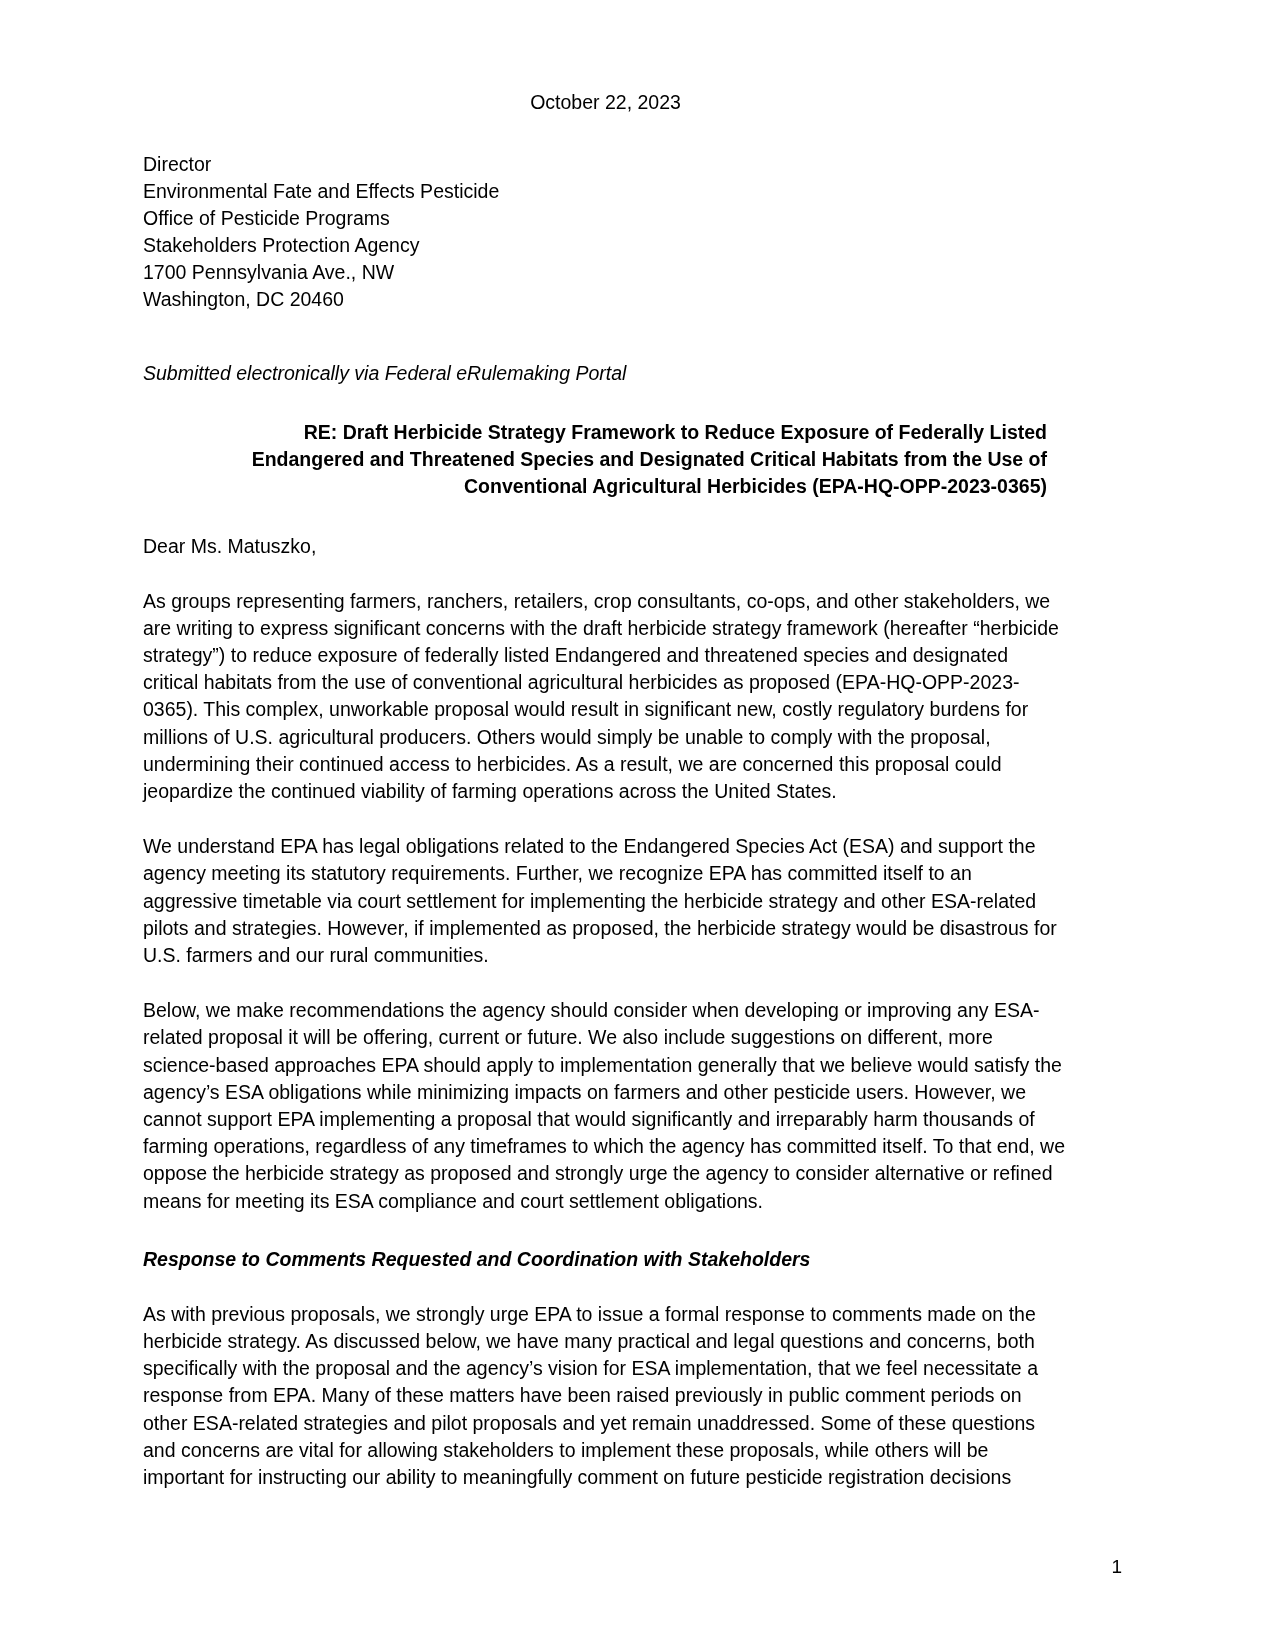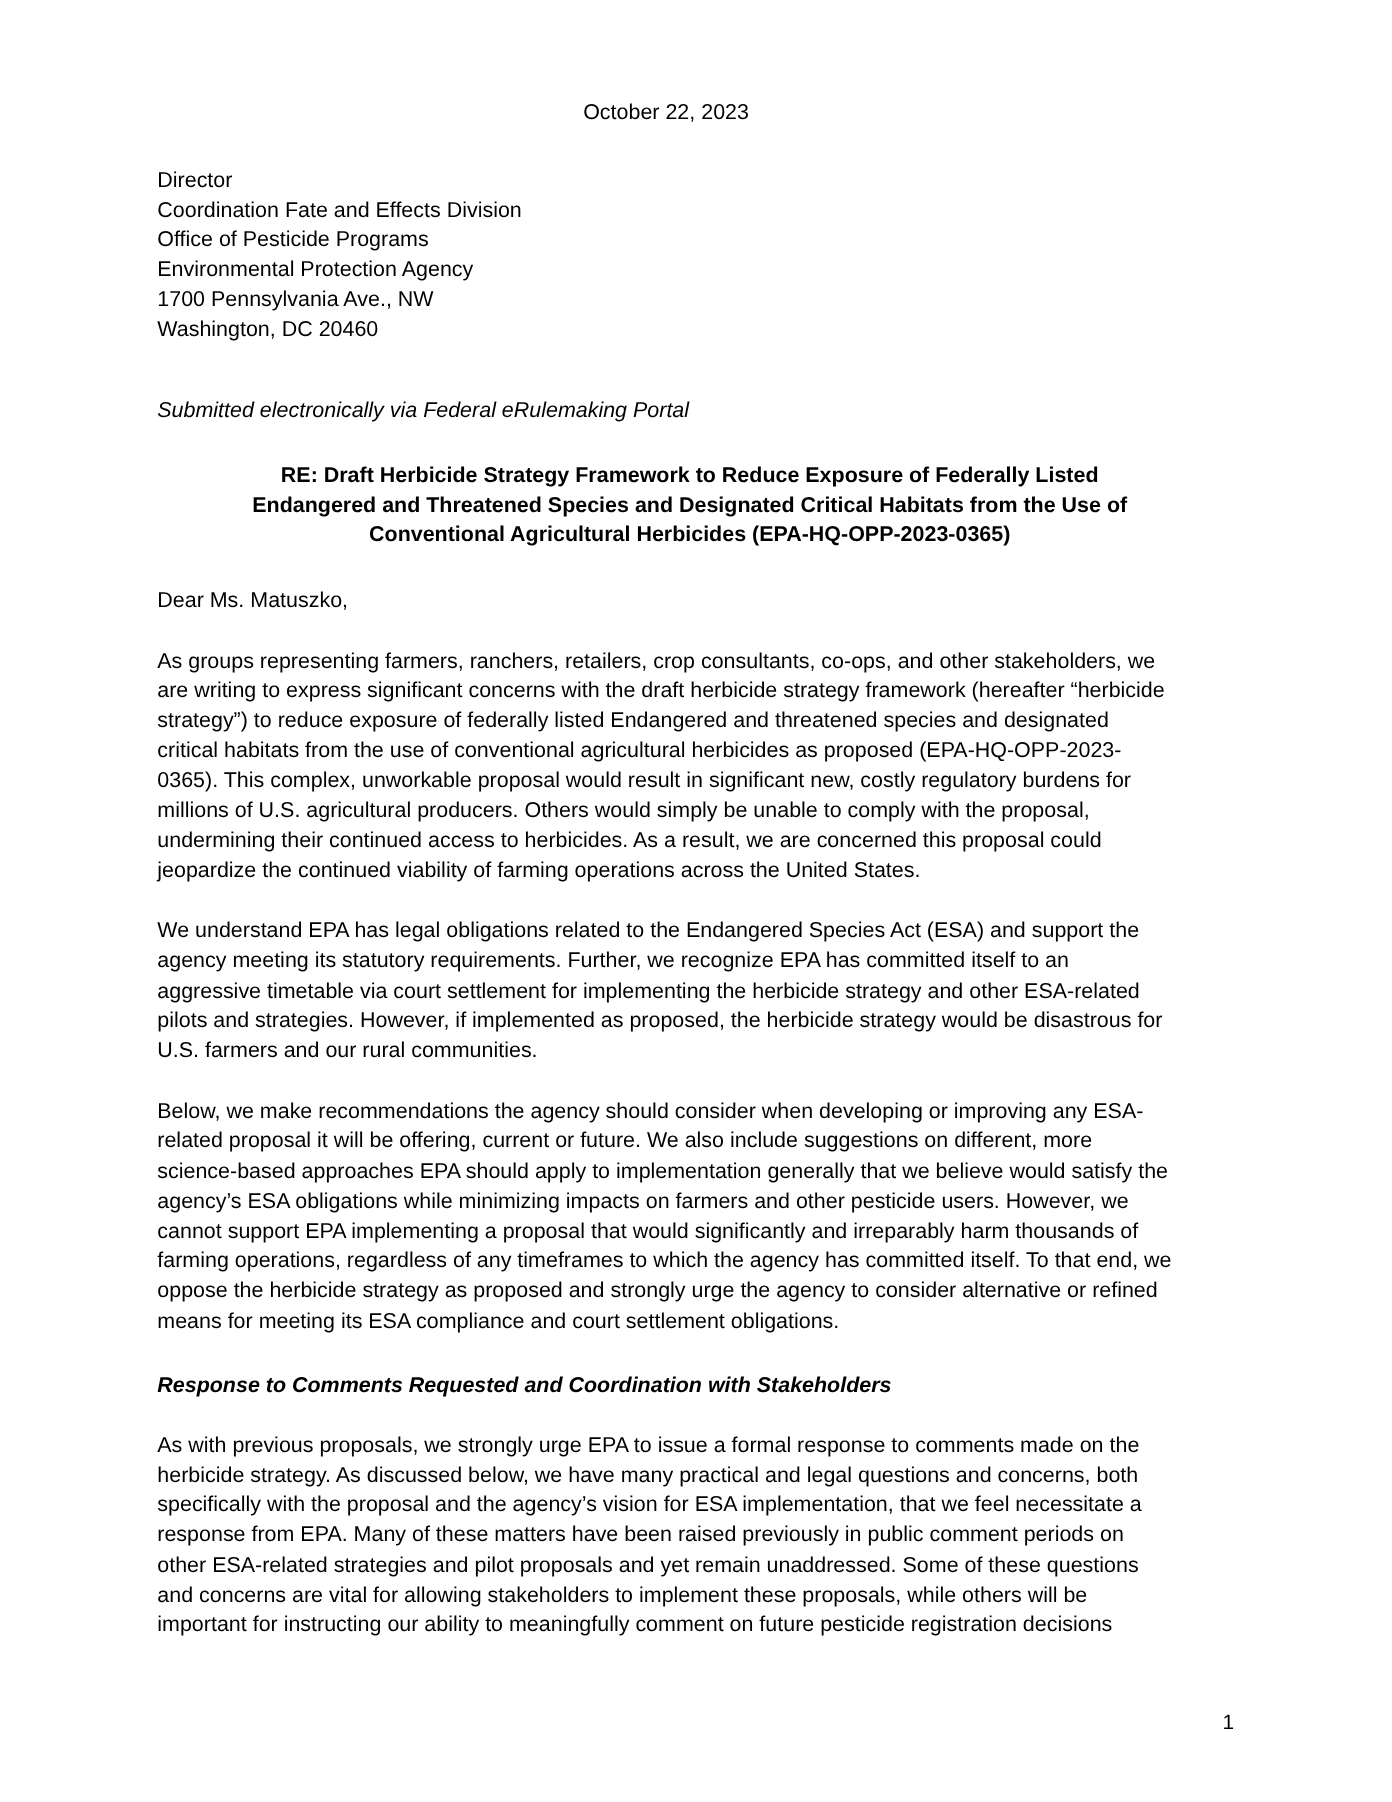--- a/index.html
+++ b/index.html
@@ -47,21 +47,21 @@
     font-style: italic;
     line-height: 27px;
   }
   .re-block {
     margin-top: 32px;
     margin-left: 64px;
     width: 840px;
     font-size: 19.5px;
     font-weight: bold;
     line-height: 27px;
-    text-align: center;
+    text-align: right;
   }
   .salutation {
     margin-top: 33px;
     font-size: 19.5px;
     line-height: 27px;
   }
   p.body-par {
     margin: 0;
     margin-top: 28px;
     font-size: 19.5px;
@@ -87,23 +87,23 @@
 </head>
 <body>
 
 <div class="page">
   <div class="content">
 
     <div class="date-line">October 22, 2023</div>
 
     <div class="address-block">
       <div class="address-line">Director</div>
-      <div class="address-line">Coordination Fate and Effects Division</div>
+      <div class="address-line">Environmental Fate and Effects Pesticide</div>
       <div class="address-line">Office of Pesticide Programs</div>
-      <div class="address-line">Environmental Protection Agency</div>
+      <div class="address-line">Stakeholders Protection Agency</div>
       <div class="address-line">1700 Pennsylvania Ave., NW</div>
       <div class="address-line">Washington, DC 20460</div>
     </div>
 
     <div class="submitted-line">Submitted electronically via Federal eRulemaking Portal</div>
 
     <div class="re-block">RE: Draft Herbicide Strategy Framework to Reduce Exposure of Federally Listed Endangered and Threatened Species and Designated Critical Habitats from the Use of Conventional Agricultural Herbicides (EPA-HQ-OPP-2023-0365)</div>
 
     <div class="salutation">Dear Ms. Matuszko,</div>
 

